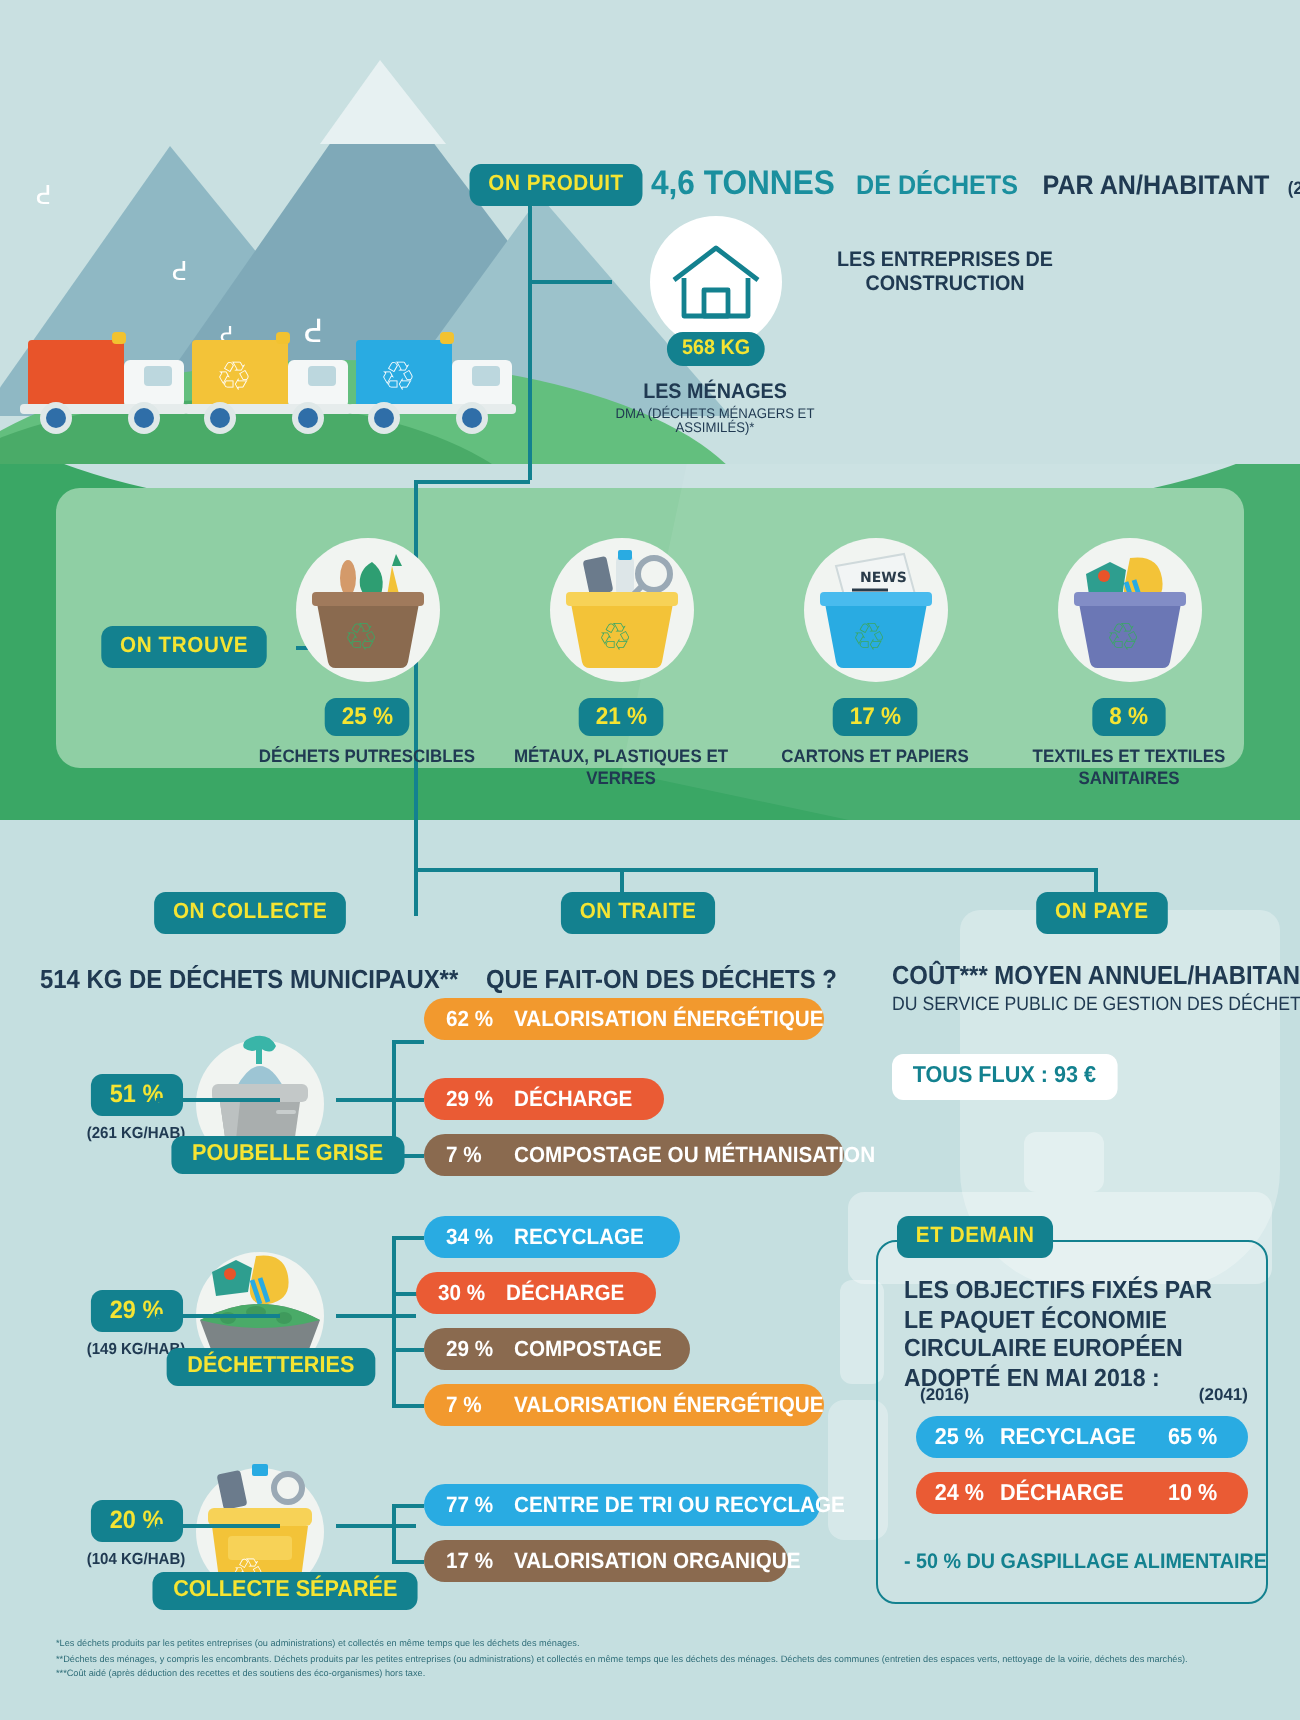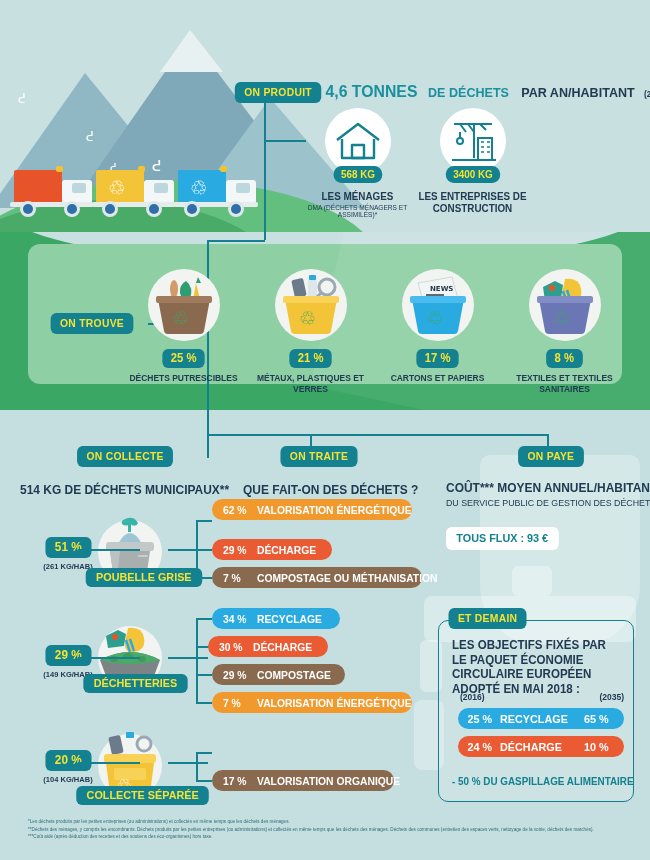--- a/index.html
+++ b/index.html
@@ -204,37 +204,20 @@
               <path d="M17 31 V50 H49 V31"></path>
               <rect x="27" y="37" width="12" height="13"></rect>
             </g>
           </svg>
         <div class="kgbadge">568 KG</div>
       </div>
       <h4>LES MÉNAGES</h4>
       <div class="sub">DMA (DÉCHETS MÉNAGERS ET ASSIMILÉS)*</div>
     </div>
     <div class="prodcell">
-      <div class="circ">
-        <svg width="66" height="66" viewBox="0 0 66 66">
-            <g fill="none" stroke="#13818f" stroke-width="2">
-          <path d="M14 16 H52"></path>
-              <path d="M34 16 V50"></path>
-              <path d="M20 16 L26 24 M28 16 L34 24 M40 16 L46 22"></path>
-          <path d="M20 24 V30"></path>
-              <circle cx="20" cy="33" r="3"></circle>
-          <rect x="38" y="30" width="14" height="22"></rect>
-              <path d="M12 52 H56"></path>
-          <g stroke-width="1.4">
-                <path d="M41 34h3M47 34h3M41 39h3M47 39h3M41 44h3M47 44h3"></path>
-              </g>
-            </g>
-          </svg>
-        <div class="kgbadge">3400 KG</div>
-      </div>
       <h4>LES ENTREPRISES DE CONSTRUCTION</h4>
     </div>
   </div>
 
   <div class="badge" style="position:absolute;left:48px;top:313px;">ON TROUVE</div>
 
   <div class="trouverow">
     <div class="tcell">
       <div class="tcirc">
         <svg width="72" height="72" viewBox="0 0 72 72">
@@ -402,31 +385,35 @@
     <text x="32" y="70" font-size="18" fill="#ffffff" font-family="DejaVu Sans">♲</text>
   </svg>
   <div class="binlabel" style="left:72px;top:786px;">COLLECTE SÉPARÉE</div>
 
   <div class="ln lnh" style="left:78px;top:762px;width:62px;"></div>
   <div class="ln lnh" style="left:168px;top:762px;width:40px;"></div>
   <div class="ln lnv" style="left:196px;top:752px;height:28px;"></div>
   <div class="ln lnh" style="left:196px;top:752px;width:16px;"></div>
   <div class="ln lnh" style="left:196px;top:780px;width:16px;"></div>
 
+  <div class="pill c-blue" style="position:absolute;left:212px;top:742px;width:198px;">
+    <span class="p">77 %</span>
+    <span class="t">CENTRE DE TRI OU RECYCLAGE</span>
+  </div>
   <div class="pill c-brown" style="position:absolute;left:212px;top:770px;width:182px;">
     <span class="p">17 %</span>
     <span class="t">VALORISATION ORGANIQUE</span>
   </div>
 
   <div class="demain"></div>
   <div class="badge demain-badge">ET DEMAIN</div>
   <div class="dtitle">LES OBJECTIFS FIXÉS PAR LE PAQUET ÉCONOMIE CIRCULAIRE EUROPÉEN ADOPTÉ EN MAI 2018 :</div>
   <div class="dyears">
     <span>(2016)</span>
-    <span>(2035)</span>
+    <span>(2041)</span>
   </div>
   <div class="drow c-blue" style="top:708px;">
     <span class="a">25 %</span>
     <span class="b">RECYCLAGE</span>
     <span class="c">65 %</span>
   </div>
   <div class="drow c-red" style="top:736px;">
     <span class="a">24 %</span>
     <span class="b">DÉCHARGE</span>
     <span class="c">10 %</span>

